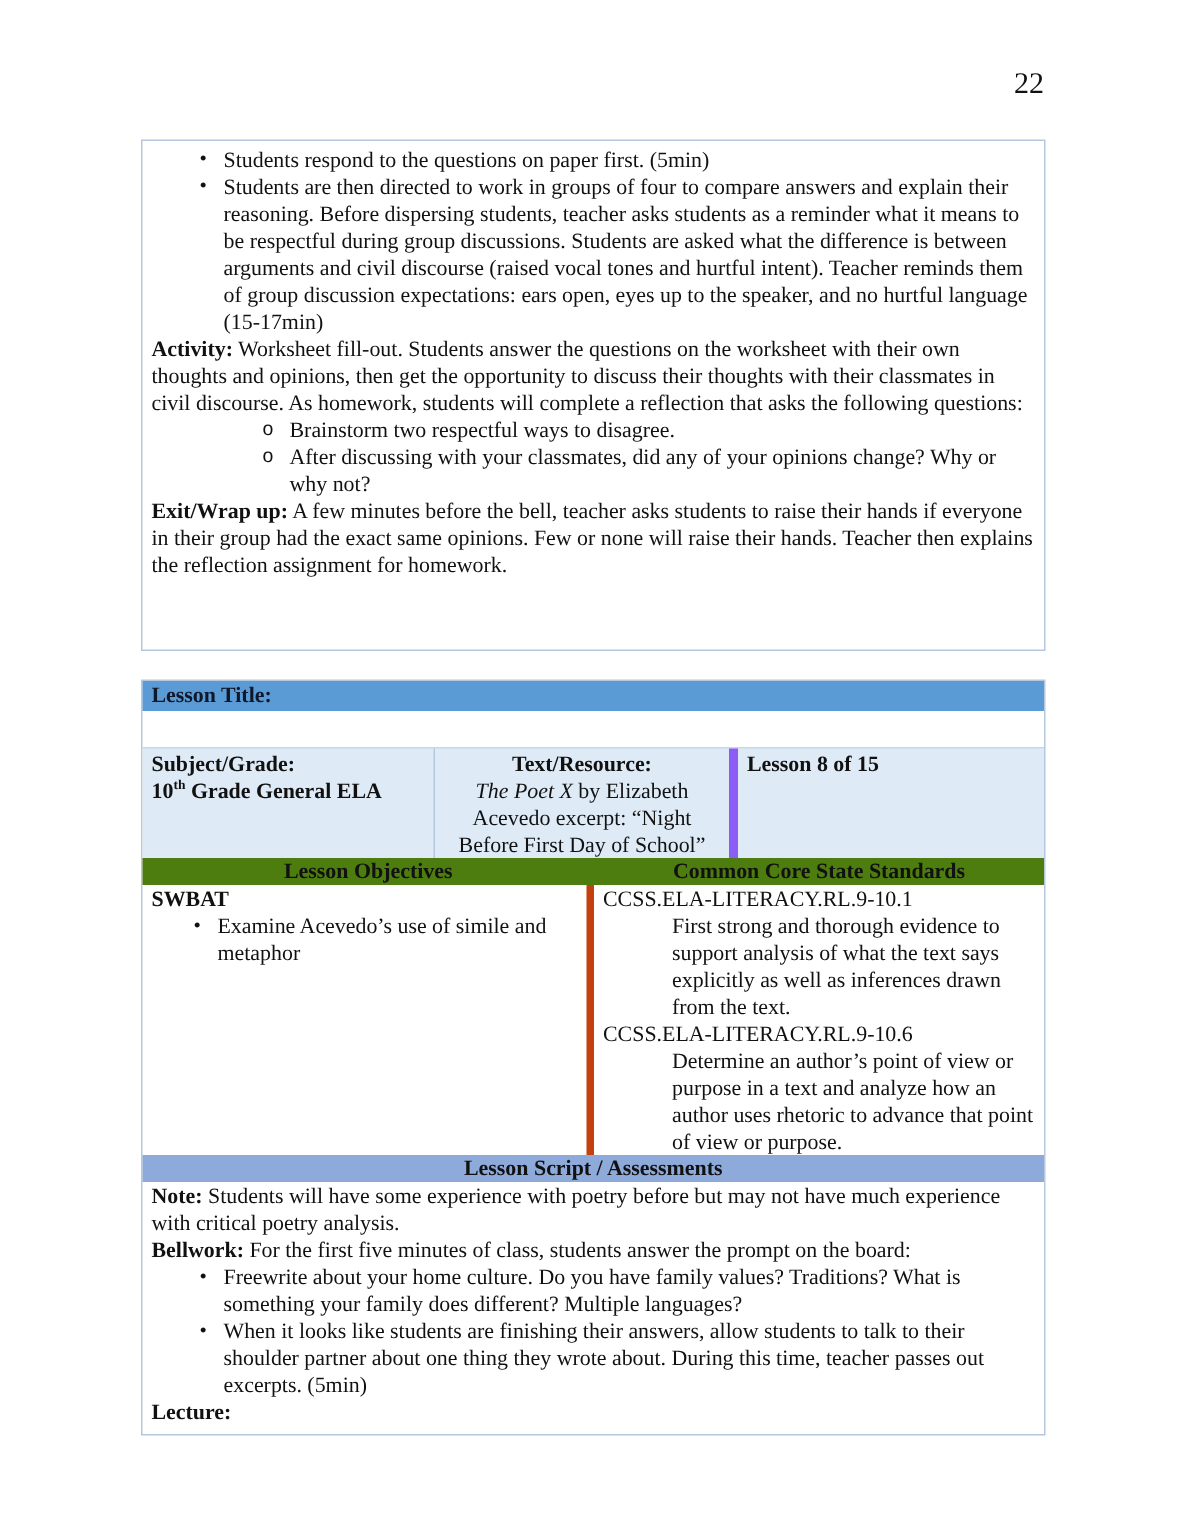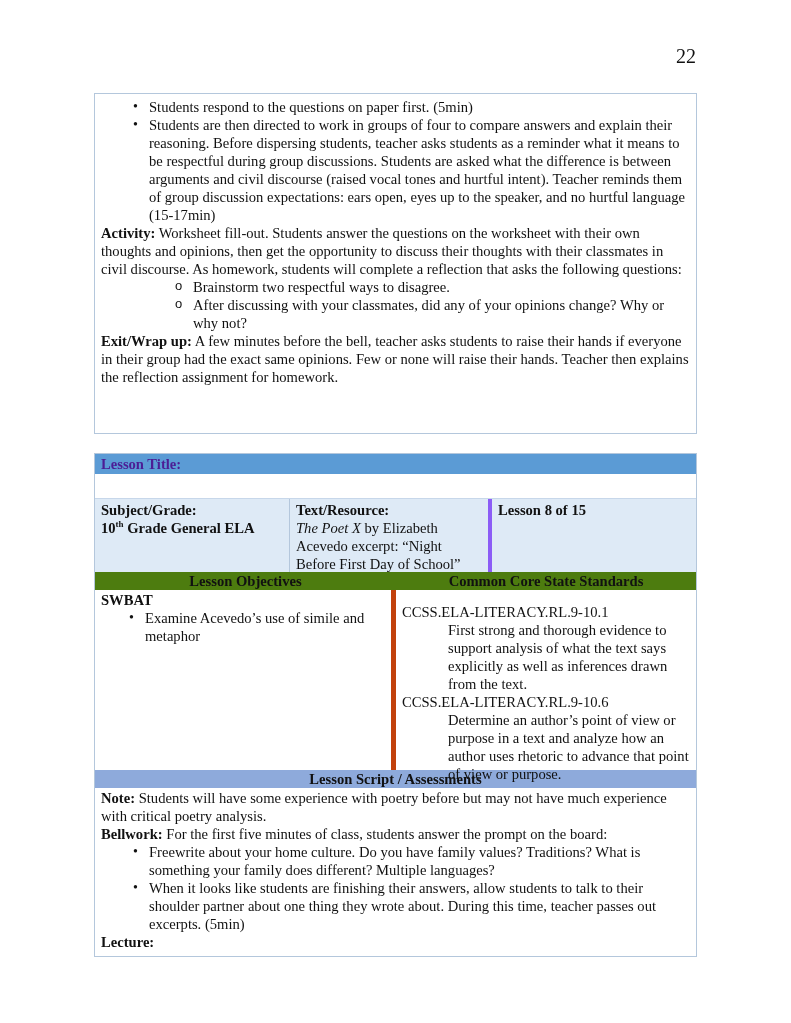--- a/index.html
+++ b/index.html
@@ -9,31 +9,31 @@
   .box1 { position:absolute; left:94px; top:93px; width:603px; height:341px;
           border:1px solid #b4c7dc; box-sizing:border-box; padding:4px 6px 0 6px; }
   ul.bullets { margin:0; padding:0; list-style:none; }
   ul.bullets li { position:relative; padding-left:48px; }
   ul.bullets li::before { content:"\2022"; position:absolute; left:32px; top:0; font-size:14px; }
   ul.circles { margin:0; padding:0; list-style:none; }
   ul.circles li { position:relative; padding-left:92px; }
   ul.circles li::before { content:"o"; position:absolute; left:74px; top:-1px; font-size:13px; font-family:"Liberation Sans", sans-serif; }
   b { font-weight:bold; }
   .table2 { position:absolute; left:94px; top:453px; width:603px; border:1px solid #b4c7dc; box-sizing:border-box; }
-  .title-row { background:#5b9bd5; color:#4c1d95; font-weight:bold; padding:1px 6px; height:18px; line-height:19px; }
+  .title-row { background:#5b9bd5; color:#0f172a; font-weight:bold; padding:1px 6px; height:18px; line-height:19px; }
   .info-row { display:flex; background:#deeaf6; height:73px; border-top:1px solid #c7d7ea;margin-top:24px; }
   .info-row .c1 { width:195px; padding:2px 6px; border-right:1px solid #b4c7dc; box-sizing:border-box; }
-  .info-row .c2 { width:202px; padding:2px 6px; border-right:4px solid #8b5cf6; box-sizing:border-box; }
+  .info-row .c2 { width:202px; padding:2px 6px; border-right:6px solid #8b5cf6; box-sizing:border-box;text-align:center; }
   .info-row .c3 { flex:1; padding:2px 6px; box-sizing:border-box; }
   .head-row { display:flex; background:#4d7c0f; font-weight:bold; height:18px; line-height:18px; }
   .head-row .h1 { width:301px; text-align:center; }
   .head-row .h2 { flex:1; text-align:center; }
   .obj-row { display:flex; height:180px; }
   .obj-row .o1 { width:301px; border-right:5px solid #c2410c; padding:1px 6px; box-sizing:border-box; }
-  .obj-row .o2 { flex:1; padding:13px 6px; box-sizing:border-box; }
+  .obj-row .o2 { flex:1; padding:1px 6px; box-sizing:border-box; }
   .obj-row ul.bullets li { padding-left:44px; }
   .obj-row ul.bullets li::before { left:28px; }
   .std-desc { padding-left:46px; }
   .script-head { background:#8eaadb; font-weight:bold; text-align:center; height:18px; line-height:18px; }
   .script-body { padding:1px 6px 0 6px; height:168px; box-sizing:border-box; }
   .script-body ul.bullets li { padding-left:48px; }
 </style>
 </head>
 <body>
 

